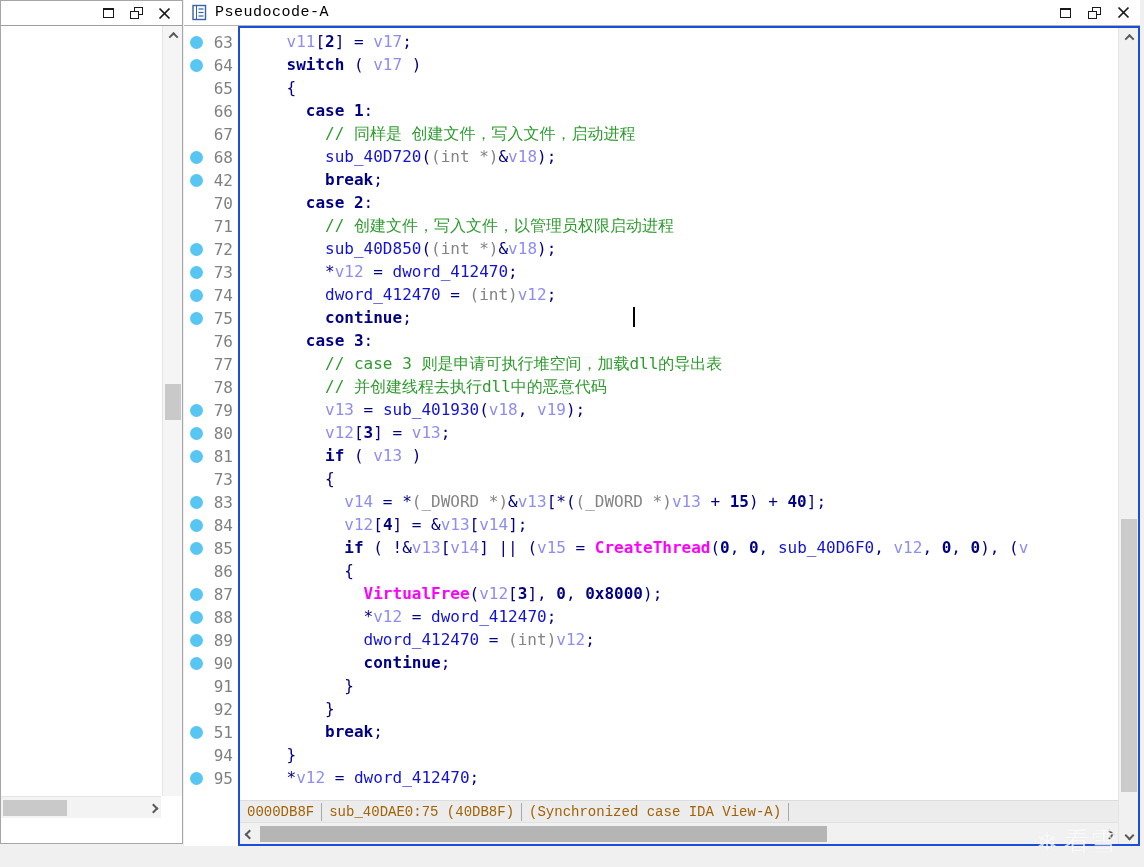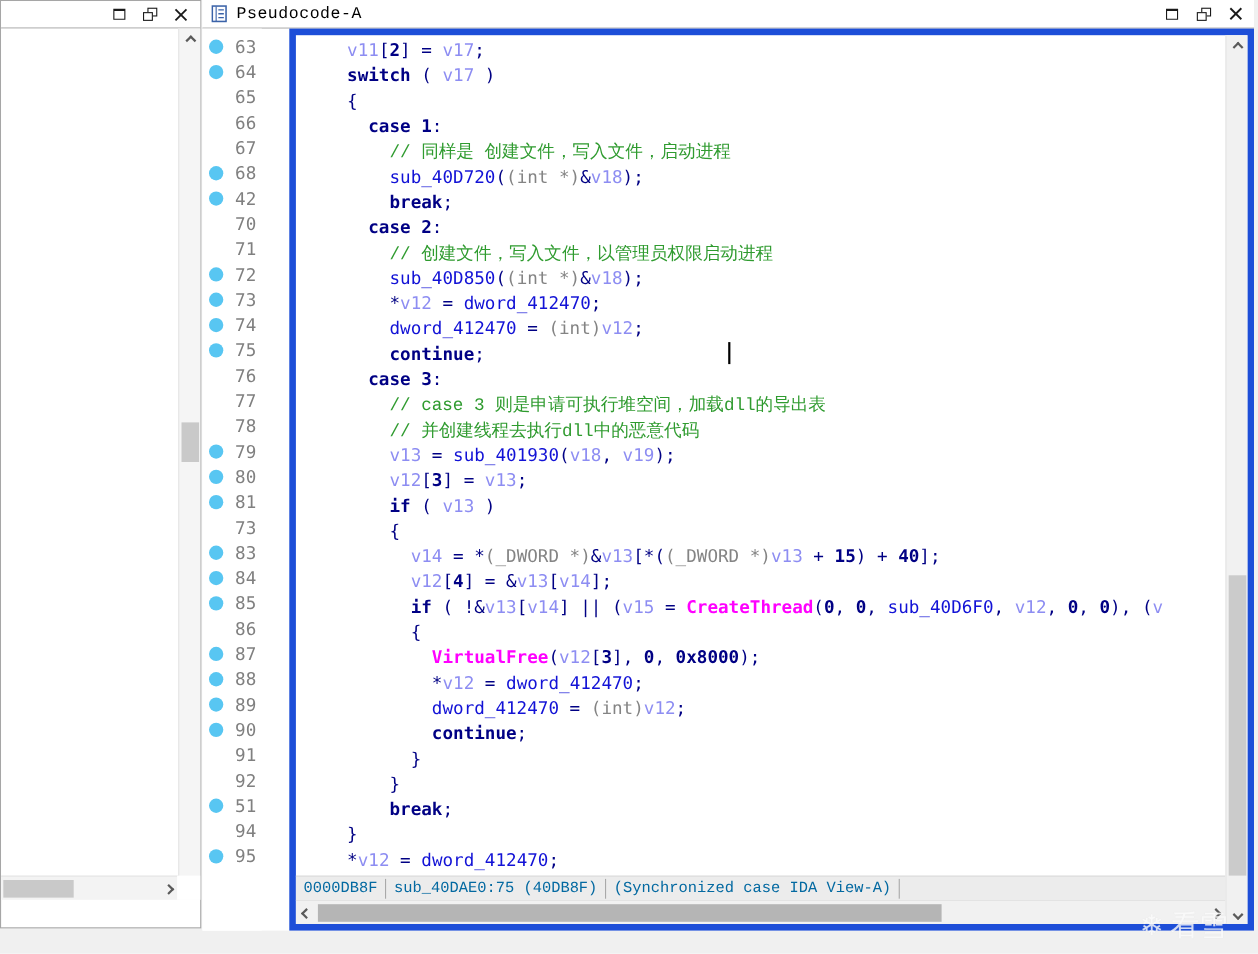--- a/index.html
+++ b/index.html
@@ -55,38 +55,38 @@
 
   .rp-body { display:flex; height:820px; }
 
   
   .gutter { width:54px; padding-top:5px; background:#ffffff; flex:none; }
   .gutter-row { height:23px; display:flex; align-items:center;text-align:right; }
   .dot { width:13px; height:13px; border-radius:50%; background:#58c6f2; margin-left:6px; flex:none; }
   .ln { margin-left:auto; padding-right:5px; color:#808080; font-size:16px; line-height:23px; }
 
   
-  .code-box { flex:1; min-width:0; border:6px solid #1d4ed8; display:flex;margin-left:25px; }
+  .code-box { flex:1; min-width:0; border:2px solid #1d4ed8; display:flex; }
   .code-col { flex:1; min-width:0; display:flex; flex-direction:column; }
   .code { flex:1; min-height:0; position:relative; overflow:hidden; padding:2px 0 0 8px; font-size:16px; line-height:23px; white-space:pre; }
   .code-line { height:23px; }
   .t-p { color:#000084; }
   .t-k { color:#000084; font-weight:bold; }
   .t-n { color:#000084; font-weight:bold; }
   .t-v { color:#8d8df2; }
   .t-g { color:#1212d6; font-weight:normal; }
   .t-a { color:#ff00ff; font-weight:bold; }
   .t-c { color:#848484; }
-  .t-m { color:#2f9b2f;font-family:Liberation Mono, monospace; }
+  .t-m { color:#2f9b2f; }
   .caret { position:absolute; width:2px; height:20px; background:#000; }
 
   .statusbar {
     height:22px; flex:none; background:#ececec; border-top:1px solid #dcdcdc;
     display:flex; align-items:center;
-    font-family:"Liberation Mono","DejaVu Sans Mono", monospace; font-size:14px; color:#0369a1;
+    font-family:"Liberation Mono","DejaVu Sans Mono", monospace; font-size:14px; color:#a16207;
   }
   .status-seg { padding:0 7px; border-right:1px solid #a9a9a9; white-space:pre; height:18px; line-height:18px; }
 
   .rp-hscroll { height:22px; flex:none; position:relative; background:#f1f1f1; border-top:1px solid #e2e2e2; }
   .rp-hthumb { top:3px; height:16px; left:20px; width:567px; background:#b5b5b5; }
 
   .rp-vscroll { width:20px; flex:none; position:relative; background:#f1f1f1; border-left:1px solid #e4e4e4; }
   .rp-vthumb { left:2px; width:16px; top:491px; height:273px; background:#cbcbcb; }
 
   

